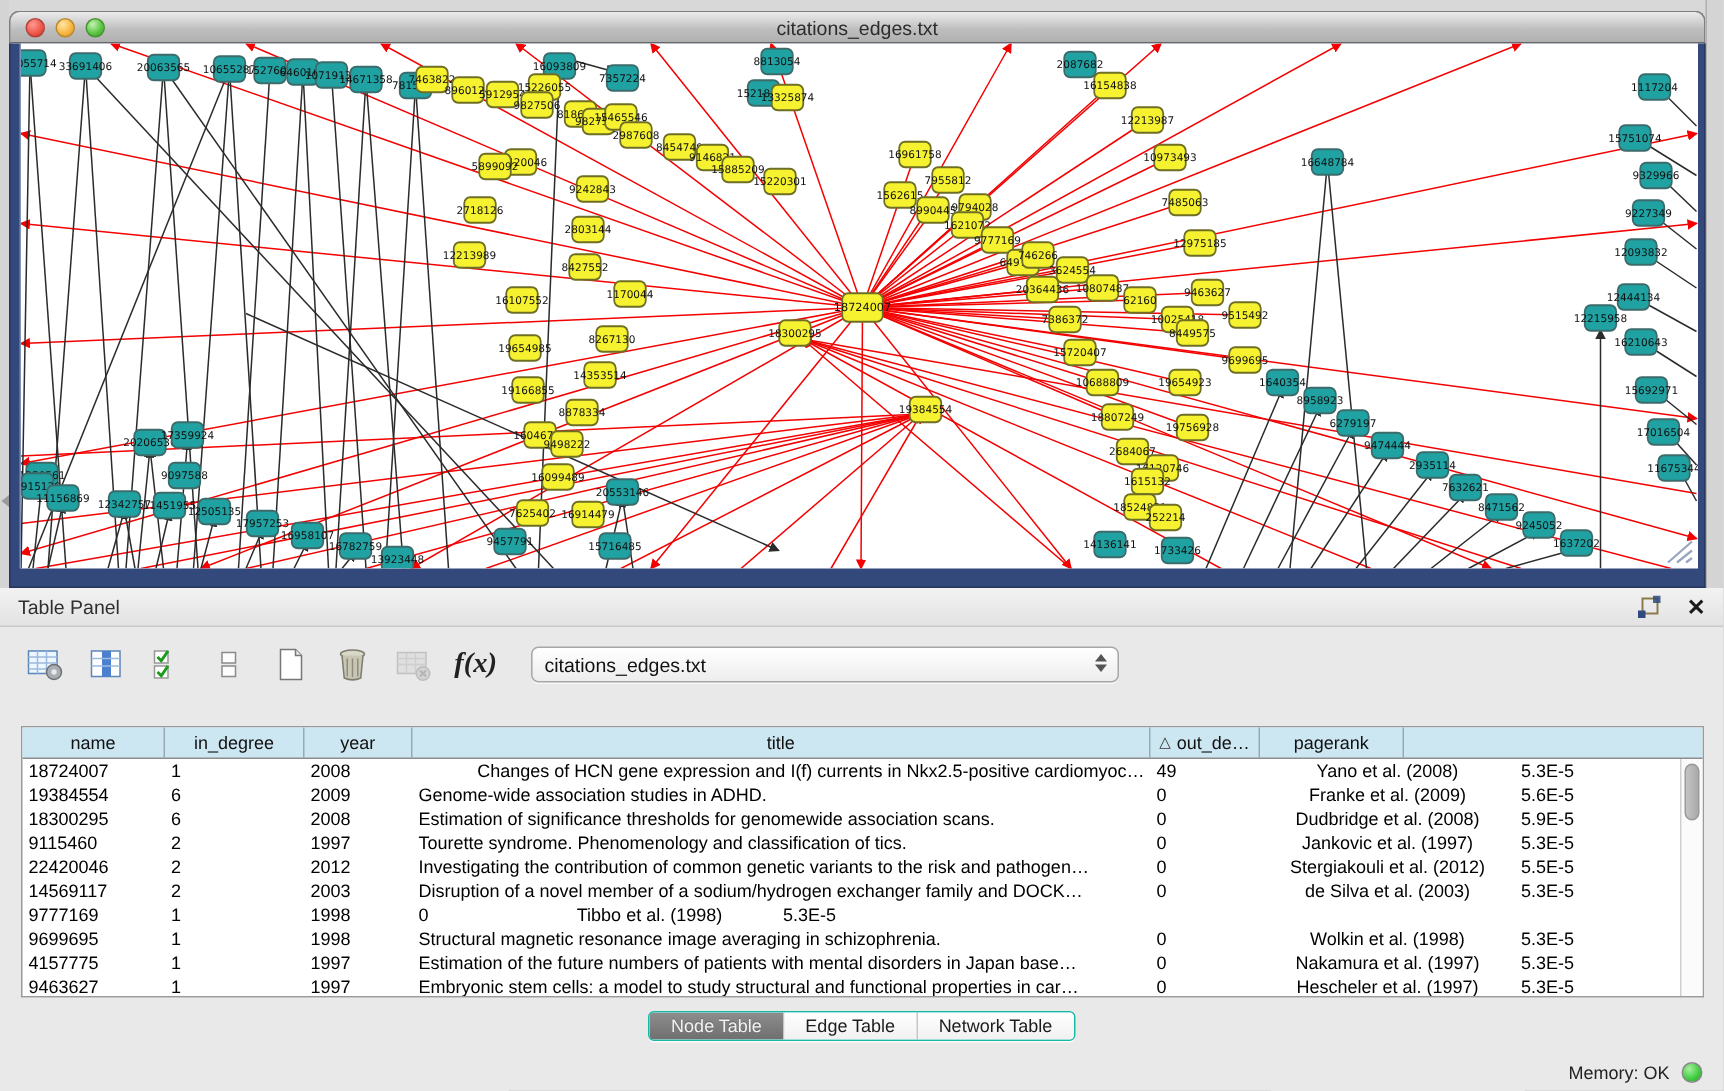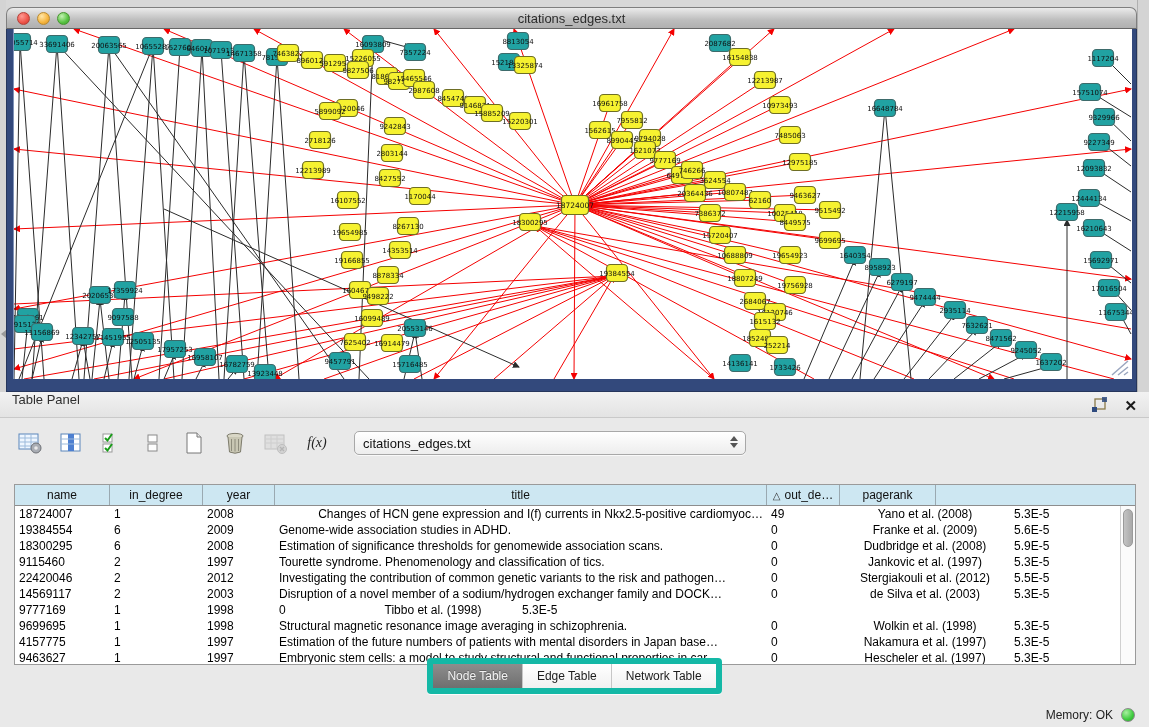--- a/index.html
+++ b/index.html
@@ -27,29 +27,29 @@
   svg.net{display:block;}
   .grip{position:absolute;right:2px;bottom:2px;}
 
   .side-strip-left{position:absolute;left:0;top:0;width:6px;height:392px;background:#d4d4d4;}
   .side-strip-right{position:absolute;right:0;top:0;width:12px;height:392px;background:#d4d4d4;border-left:1px solid #b0b0b0;}
   .edge-marker{position:absolute;left:1px;top:330px;width:0;height:0;
     border-top:4px solid transparent;border-bottom:4px solid transparent;border-right:5px solid #9a9a9a;}
 
   
   .table-panel{position:absolute;left:0;top:392px;width:1149px;height:335px;background:#e9e9e9;}
-  .panel-header{position:relative;height:26px;display:flex;align-items:flex-start;padding:0 12px;
+  .panel-header{position:relative;height:26px;display:flex;align-items:center;padding:0 12px;
     background:linear-gradient(#f2f2f2,#e3e3e3);border-bottom:1px solid #c9c9c9;}
   .panel-title{font-size:13px;color:#2f2f2f;}
   .panel-header-icons{position:absolute;right:12px;top:0;height:26px;display:flex;align-items:center;gap:16px;}
   .close-x{font-size:15px;font-weight:bold;color:#1a1a1a;line-height:1;cursor:default;}
 
   .toolbar{position:absolute;left:16px;top:38px;display:flex;align-items:center;gap:13px;}
   .tb-btn{width:28px;height:26px;display:flex;align-items:center;justify-content:center;}
-  .fx{font-family:"Liberation Serif",serif;font-style:italic;font-weight:normal;font-size:14px;color:#222;}
+  .fx{font-family:"Liberation Serif",serif;font-style:italic;font-weight:bold;font-size:19px;color:#222;}
   .select{margin-left:10px;width:392px;height:24px;border:1px solid #a8a8a8;border-radius:5px;
     background:linear-gradient(#ffffff,#ededed);display:flex;align-items:center;padding:0 8px;
     box-shadow:0 1px 0 rgba(255,255,255,.7);position:relative;font-size:13px;color:#111;}
   .select .arrows{position:absolute;right:7px;top:4px;display:flex;flex-direction:column;gap:2px;}
   .select .arrows i{display:block;width:0;height:0;border-left:4px solid transparent;border-right:4px solid transparent;}
   .select .arrows i.up{border-bottom:5px solid #555;}
   .select .arrows i.down{border-top:5px solid #555;}
 
   .table-wrap{position:absolute;left:14px;right:13px;top:92px;bottom:62px;background:#fff;
     border:1px solid #9a9a9a;}
@@ -59,21 +59,21 @@
   .th .sort{margin-right:4px;font-size:10px;color:#333;}
   .tbody{position:absolute;left:0;right:15px;top:21px;bottom:0;overflow:hidden;}
   .tr{display:flex;height:16px;align-items:center;}
   .td{font-size:12px;color:#000;overflow:hidden;white-space:nowrap;padding:0 4px;}
   .td.center{text-align:center;}
   .vscroll{position:absolute;right:0;top:21px;bottom:0;width:15px;background:#fbfbfb;border-left:1px solid #d0d0d0;}
   .vthumb{position:absolute;left:2px;top:3px;width:10px;height:38px;border-radius:6px;
     background:linear-gradient(90deg,#c4c4c4,#a9a9a9);border:1px solid #9a9a9a;}
 
   .tabbar{position:absolute;left:0;right:0;bottom:33px;display:flex;justify-content:center;}
-  .seg-group{display:flex;height:36px;border:6px solid #14b8a6;border-radius:4px;overflow:hidden;
+  .seg-group{display:flex;height:20px;border:1px solid #14b8a6;border-radius:4px;overflow:hidden;
     background:#fff;box-shadow:0 1px 0 rgba(255,255,255,.8);}
   .seg{padding:0 14px;font-size:12px;display:flex;align-items:center;color:#1c1c1c;
     background:linear-gradient(#ffffff,#f1f1f1);border-right:1px solid #c6c6c6;}
   .seg:last-child{border-right:none;}
   .seg.selected{background:linear-gradient(#8d8d8d,#6f6f6f);color:#f2f2f2;text-shadow:0 -1px 0 rgba(0,0,0,.25);}
 
   .statusbar{position:absolute;right:14px;bottom:5px;display:flex;align-items:center;gap:8px;}
   .statusbar .mem{font-size:12px;color:#222;}
   .dot{width:14px;height:14px;border-radius:50%;
     background:radial-gradient(circle at 35% 30%,#a8f0a0,#3ecb3e 60%,#2ca02c);border:1px solid #8a8a8a;}

